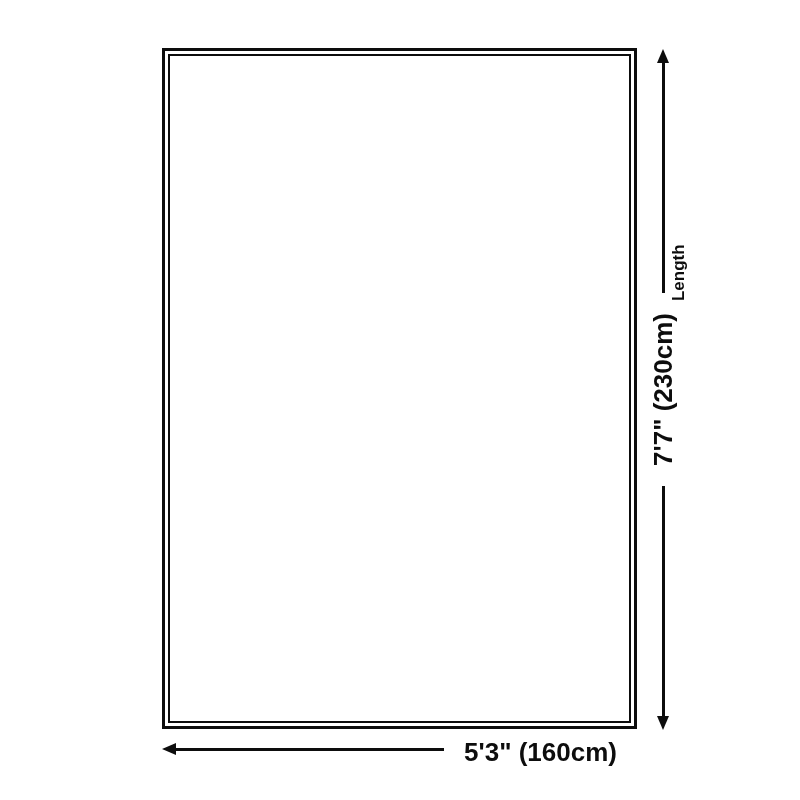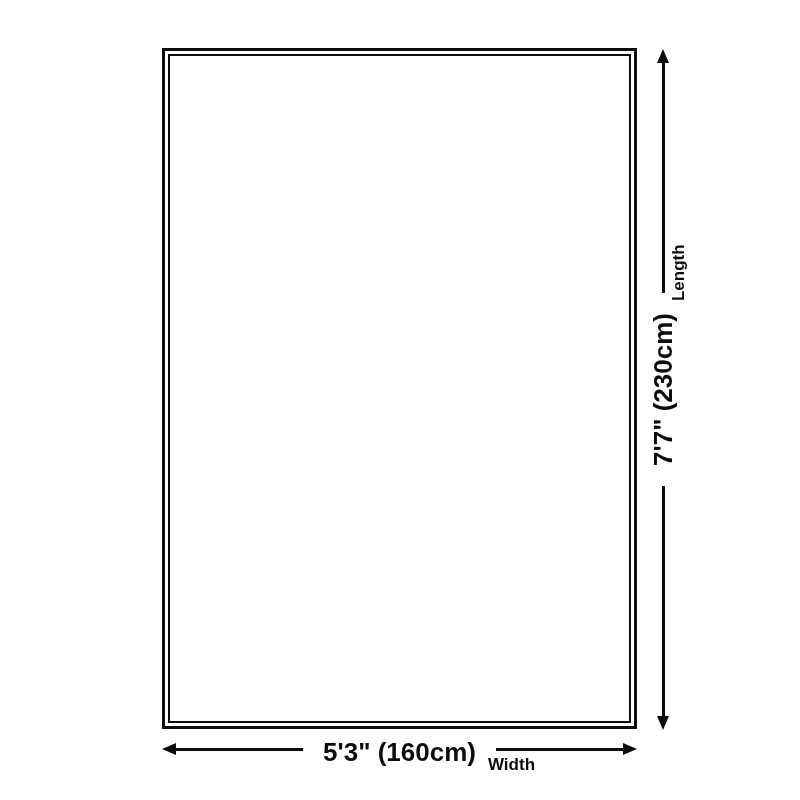--- a/index.html
+++ b/index.html
@@ -131,20 +131,15 @@
       </div>
     </div>
   </div>
 
   <div class="dim dim-horizontal">
     <div class="seg seg-start">
       <div class="line"></div>
       <div class="head head-start"></div>
     </div>
     <div class="label-main">5'3" (160cm)</div>
-    <div class="seg seg-end">
-      <div class="line"></div>
-      <div class="head head-end"></div>
-      <div class="label-sub">Width</div>
-    </div>
   </div>
 
 </div>
 
 </body></html>

